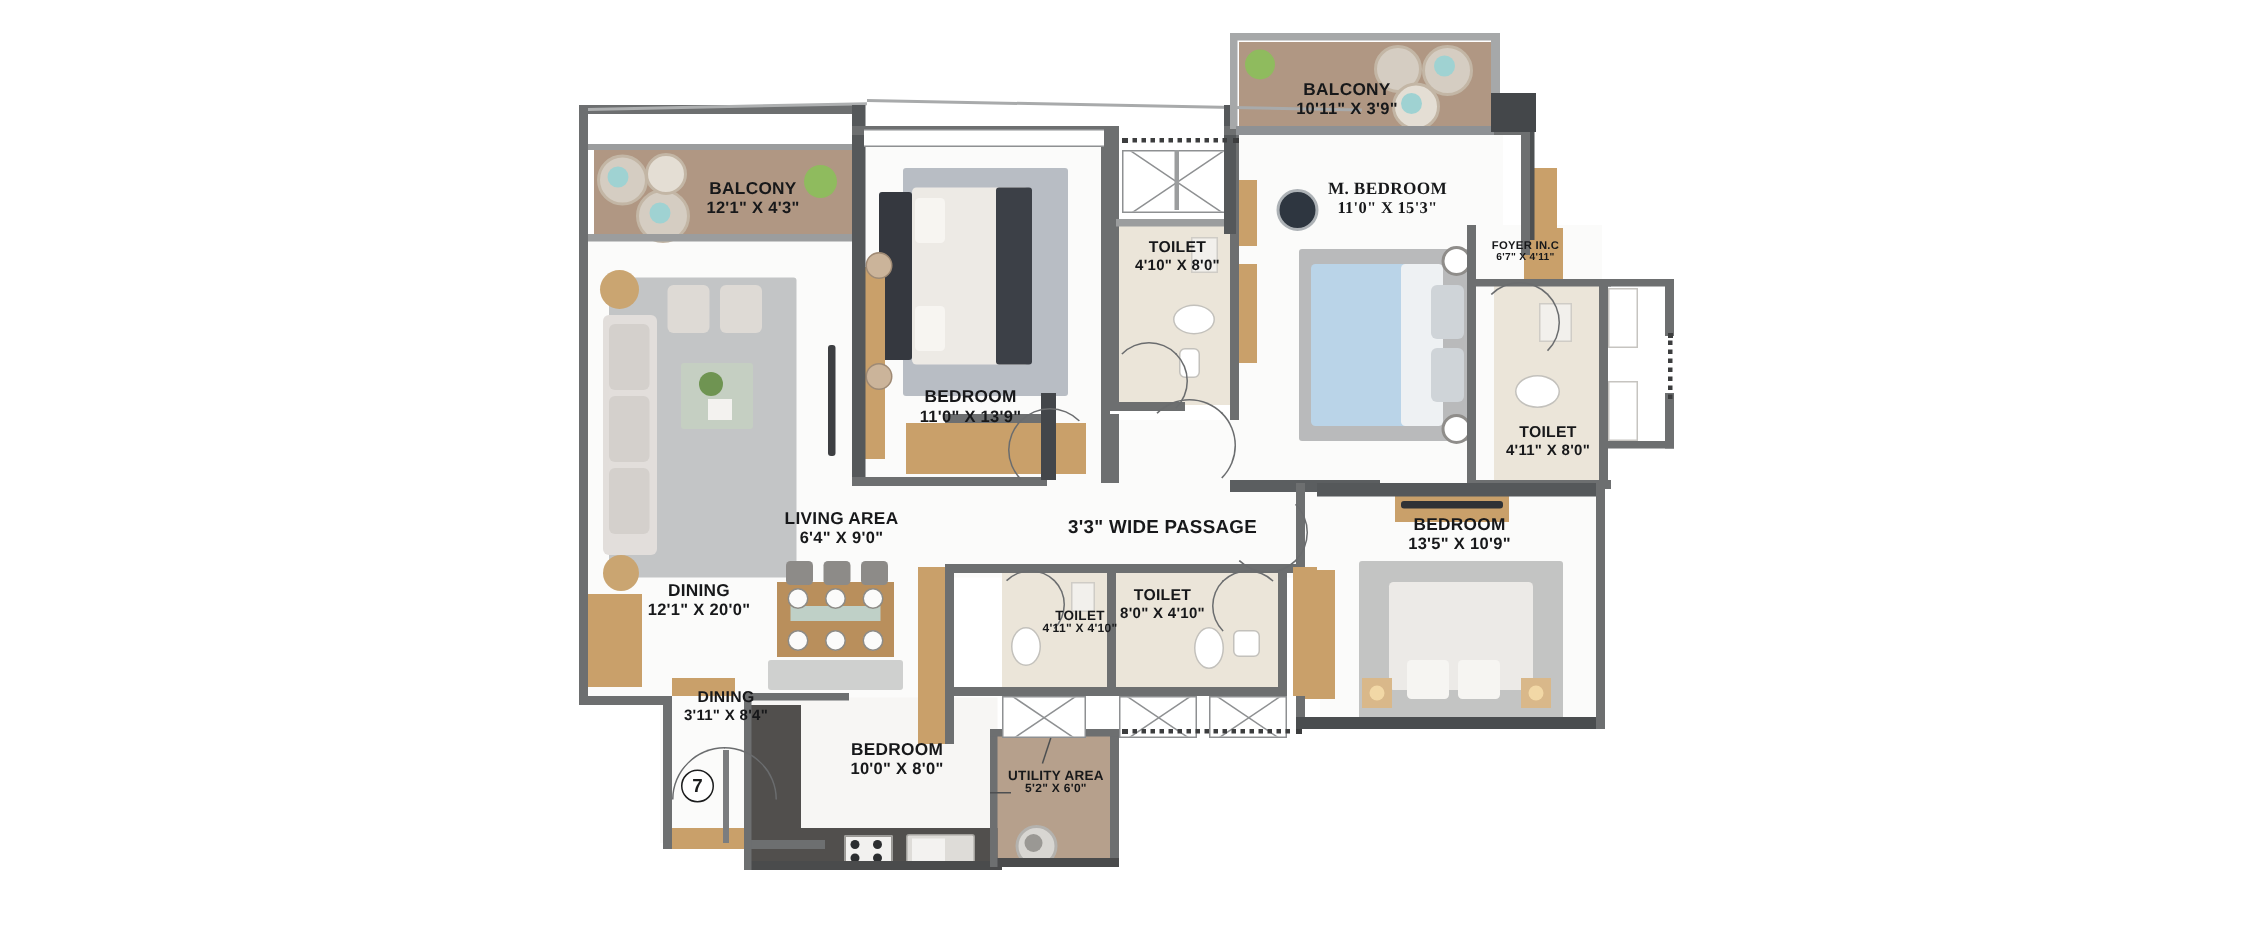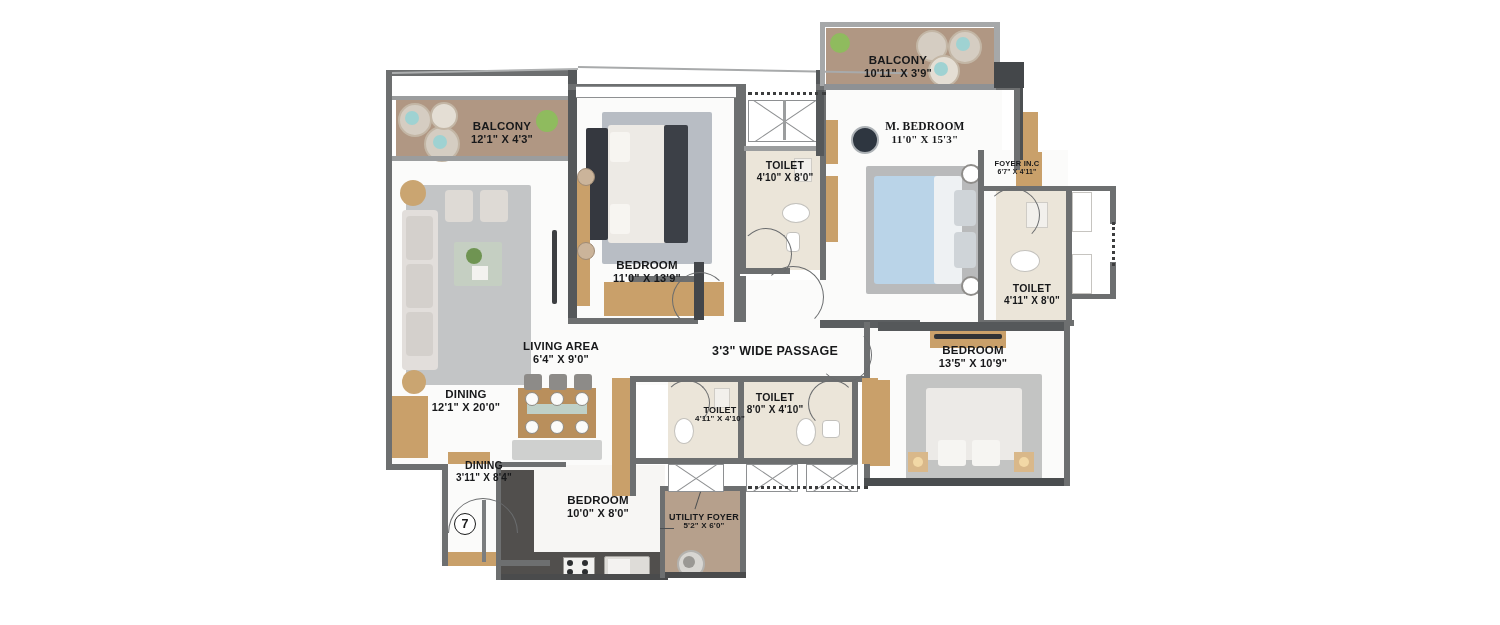--- a/index.html
+++ b/index.html
@@ -318,21 +318,21 @@
     <span class="n">DINING</span>
     <span class="d">3'11" X 8'4"</span>
   </div>
 
   <div class="lbl sz12" style="left:538px;top:494px;width:120px;">
     <span class="n">BEDROOM</span>
     <span class="d">10'0" X 8'0"</span>
   </div>
 
   <div class="lbl sz10" style="left:658px;top:512px;width:92px;">
-    <span class="n">UTILITY FOYER</span>
+    <span class="n">UTILITY AREA</span>
     <span class="d">5'2" X 6'0"</span>
   </div>
 
   <div class="lbl sz12" style="left:588px;top:259px;width:118px;">
     <span class="n">BEDROOM</span>
     <span class="d">11'0" X 13'9"</span>
   </div>
 
   <div class="lbl sz12" style="left:860px;top:120px;width:130px;font-family:Liberation Serif, serif;">
     <span class="n">M. BEDROOM</span>

